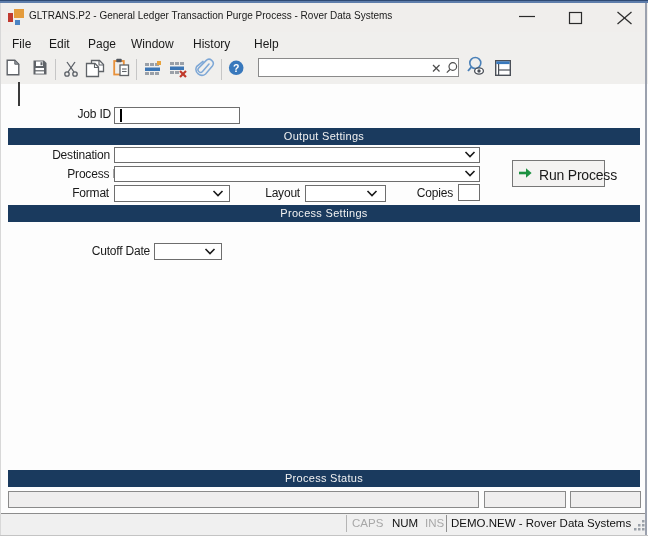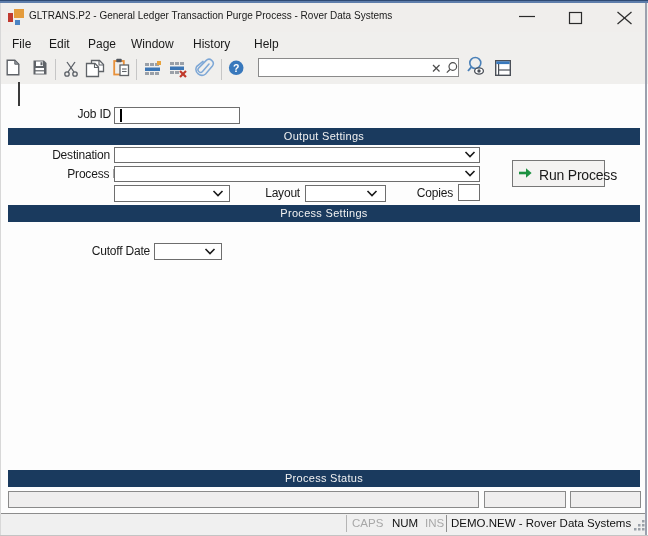--- a/index.html
+++ b/index.html
@@ -174,20 +174,21 @@
 <div class="abs lbl" style="left:0px;width:110px;text-align:right;top:148px;">Destination</div>
 <div class="abs combo" style="left:114px;top:147px;width:366px;height:16px;"></div>
 <svg class="abs chev" style="left:464px;top:150px;" width="12" height="9" viewBox="0 0 12 9">
       <path d="M1.5 2 L6 6.5 L10.5 2" fill="none" stroke="#1a1a1a" stroke-width="1.6"></path>
     </svg>
 <div class="abs lbl" style="left:0px;width:110px;text-align:right;top:167px;padding-left:12px;">Process In</div>
 <div class="abs combo" style="left:114px;top:166px;width:366px;height:16px;"></div>
 <svg class="abs chev" style="left:464px;top:169px;" width="12" height="9" viewBox="0 0 12 9">
       <path d="M1.5 2 L6 6.5 L10.5 2" fill="none" stroke="#1a1a1a" stroke-width="1.6"></path>
     </svg>
+<div class="abs lbl" style="left:0px;width:109px;text-align:right;top:186px;">Format</div>
 <div class="abs combo" style="left:114px;top:185px;width:116px;height:17px;"></div>
 <svg class="abs chev" style="left:212px;top:189px;" width="12" height="9" viewBox="0 0 12 9">
       <path d="M1.5 2 L6 6.5 L10.5 2" fill="none" stroke="#1a1a1a" stroke-width="1.6"></path>
     </svg>
 <div class="abs lbl" style="left:200px;width:100px;text-align:right;top:186px;">Layout</div>
 <div class="abs combo" style="left:305px;top:185px;width:81px;height:17px;"></div>
 <svg class="abs chev" style="left:366px;top:189px;" width="12" height="9" viewBox="0 0 12 9">
       <path d="M1.5 2 L6 6.5 L10.5 2" fill="none" stroke="#1a1a1a" stroke-width="1.6"></path>
     </svg>
 <div class="abs lbl" style="left:353px;width:100px;text-align:right;top:186px;">Copies</div>

